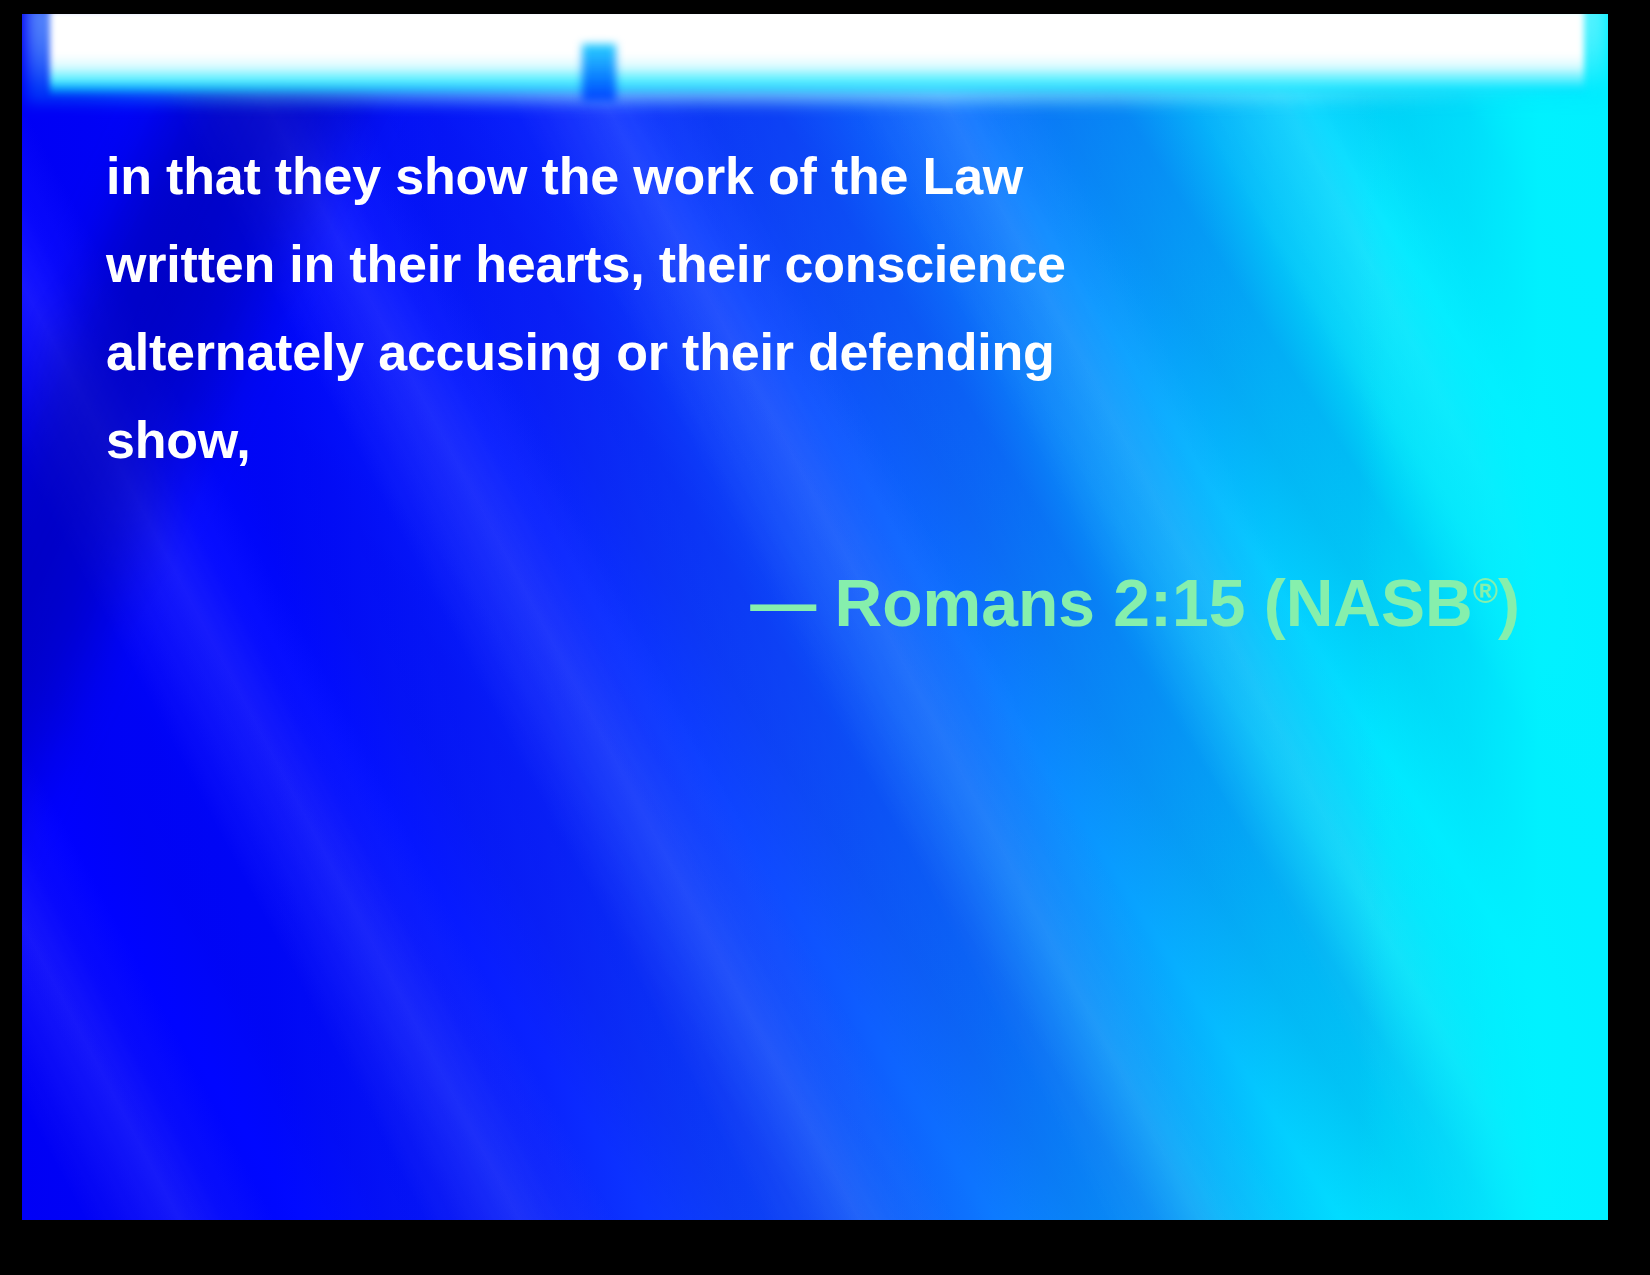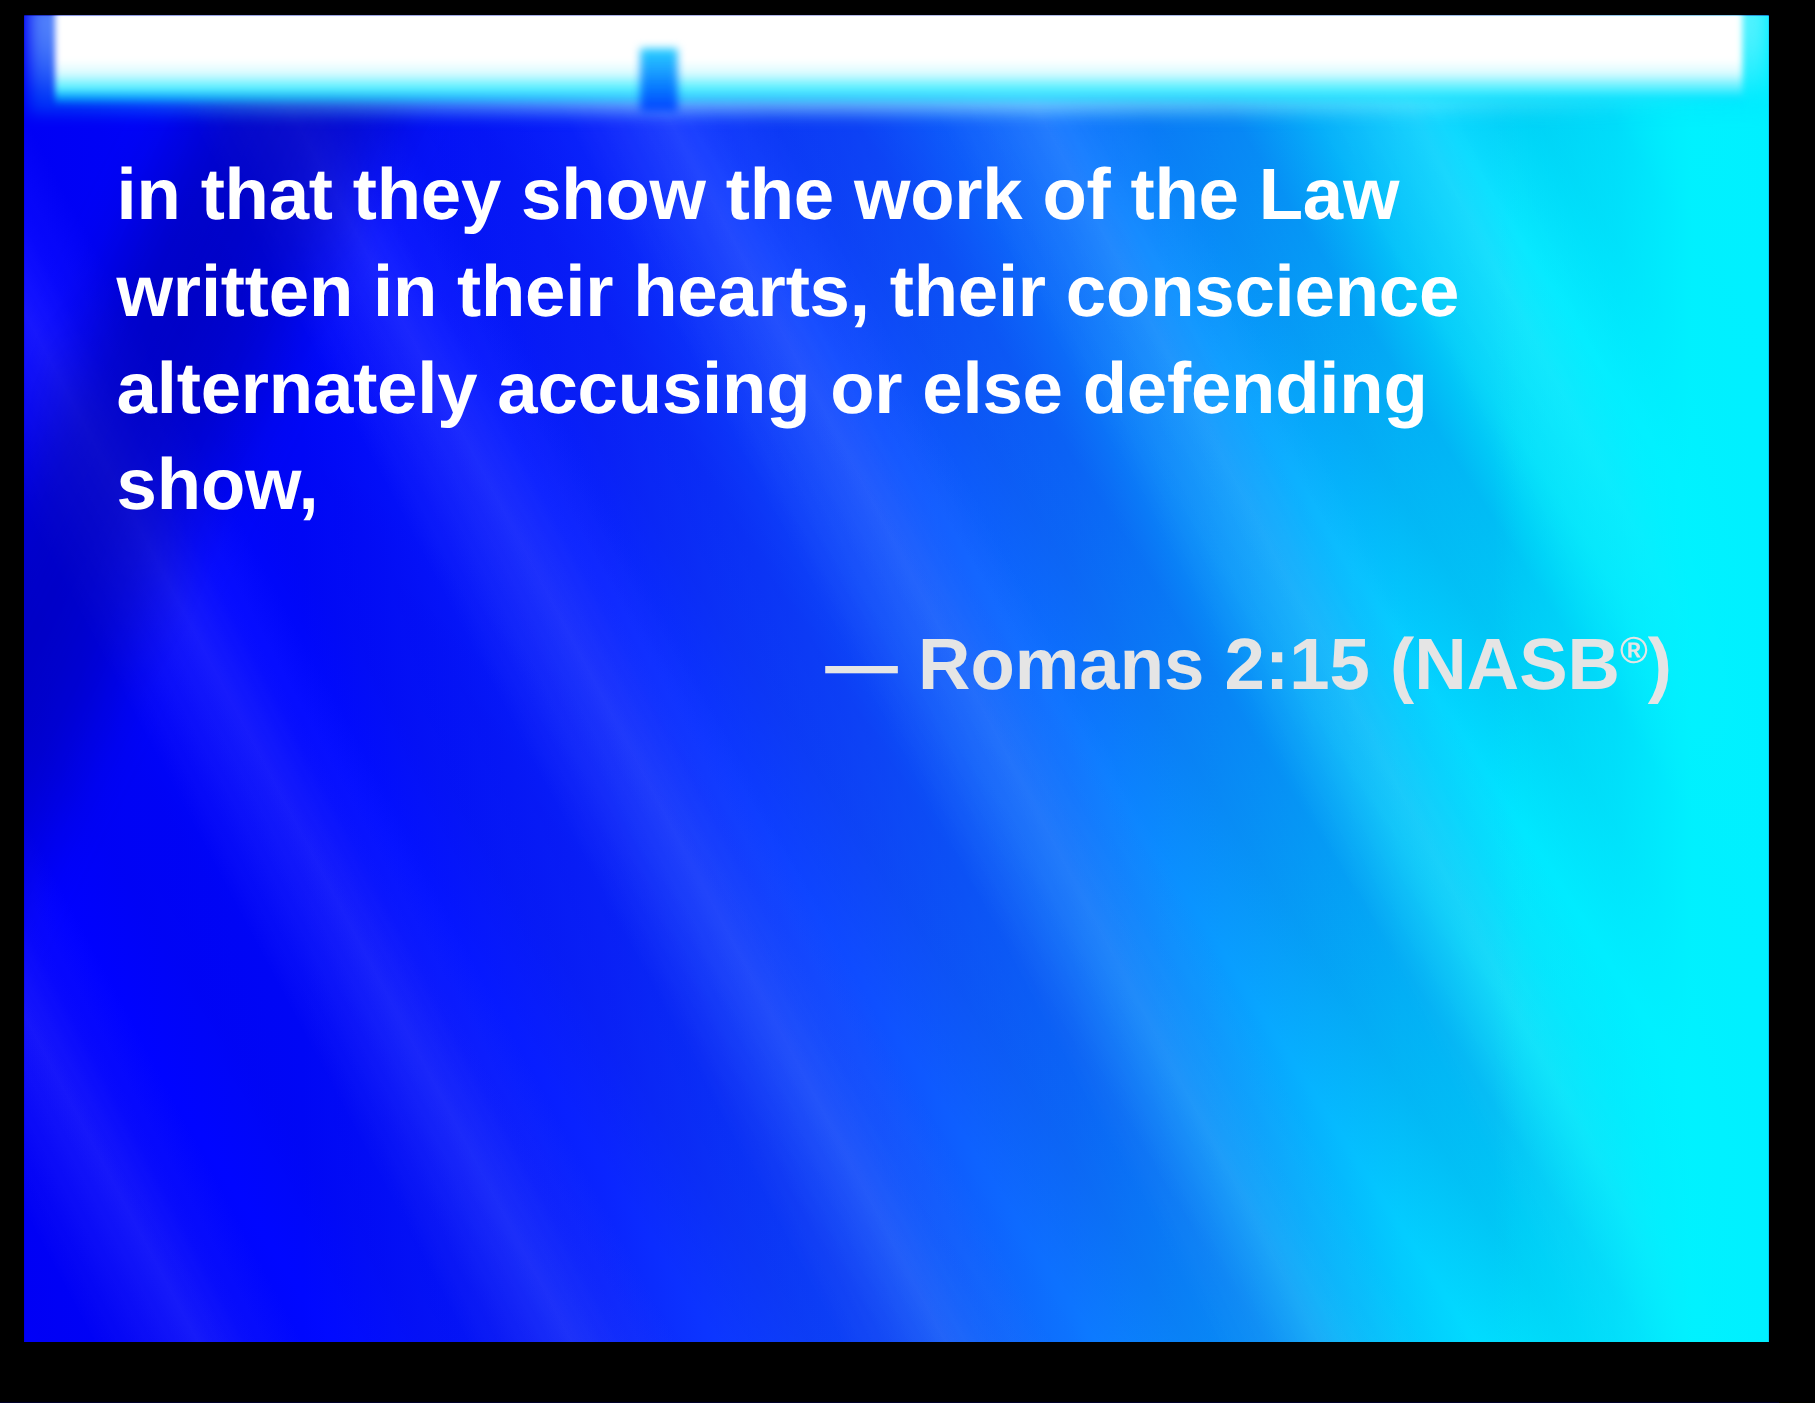--- a/index.html
+++ b/index.html
@@ -182,38 +182,38 @@
   }
 
   
   .verse {
     position: absolute;
     left: 84px;
     top: 118px;
     width: 1430px;
     z-index: 5;
     color: #ffffff;
-    font-size: 66px;
+    font-size: 52px;
     font-weight: bold;
     line-height: 88px;
     letter-spacing: -0.2px;
     text-align: left;
   }
 
   .verse-line {
     display: block;
     white-space: nowrap;
   }
 
   .attribution {
     position: absolute;
     right: 88px;
     top: 545px;
     z-index: 5;
-    color: #e5e5e5;
+    color: #86efac;
     font-size: 66px;
     font-weight: bold;
     line-height: 88px;
     white-space: nowrap;
     text-align: right;
   }
 
   .attribution sup {
     font-size: 0.52em;
     vertical-align: super;
@@ -235,20 +235,20 @@
     <div class="bg-streaks-2"></div>
     <div class="bg-darkband"></div>
     <div class="bg-cyan-edge"></div>
     <div class="bg-topglow-soft"></div>
     <div class="bg-topglow"></div>
     <div class="bg-topglow-nick"></div>
 
     <div class="verse">
       <span class="verse-line">in that they show the work of the Law</span>
       <span class="verse-line">written in their hearts, their conscience</span>
-      <span class="verse-line">alternately accusing or else defending</span>
+      <span class="verse-line">alternately accusing or their defending</span>
       <span class="verse-line">show,</span>
     </div>
 
     <div class="attribution"><span>—</span><span>&nbsp;</span><span>Romans</span><span>&nbsp;</span><span>2:15</span><span> (</span><span>NASB</span><sup>®</sup><span>)</span></div>
 
   </div>
 </div>
 
 </body></html>

